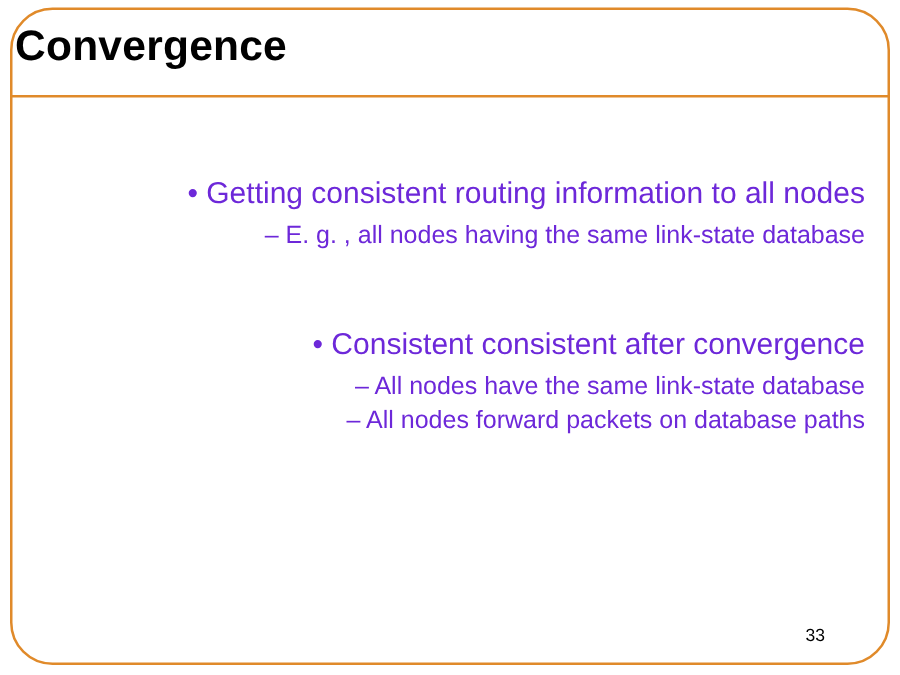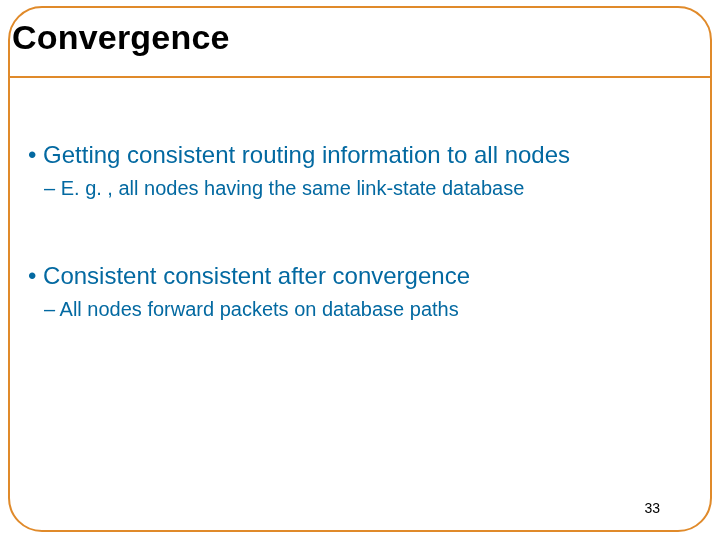--- a/index.html
+++ b/index.html
@@ -34,21 +34,22 @@
     font-size: 34px;
     font-weight: 700;
     color: #000;
     letter-spacing: 0.2px;
   }
   .body {
     position: absolute;
     left: 28px;
     top: 140px;
     width: 664px;
-    color: #0369a1;
+    color: #6d28d9;
+    text-align: right;
   }
   .bullet-l1 {
     font-size: 24px;
     line-height: 1.25;
     margin-bottom: 6px;
   }
   .bullet-l2 {
     font-size: 20px;
     line-height: 1.25;
     margin-left: 16px;
@@ -70,17 +71,18 @@
   <div class="outer-frame"></div>
   <div class="title-rule"></div>
 
   <div class="title">Convergence</div>
 
   <div class="body">
     <div class="bullet-l1">• Getting consistent routing information to all nodes</div>
     <div class="bullet-l2">– E. g. , all nodes having the same link-state database</div>
     <div class="gap"></div>
     <div class="bullet-l1">• Consistent consistent after convergence</div>
+    <div class="bullet-l2">– All nodes have the same link-state database</div>
     <div class="bullet-l2">– All nodes forward packets on database paths</div>
   </div>
 
   <div class="page-num">33</div>
 </div>
 
 </body></html>

